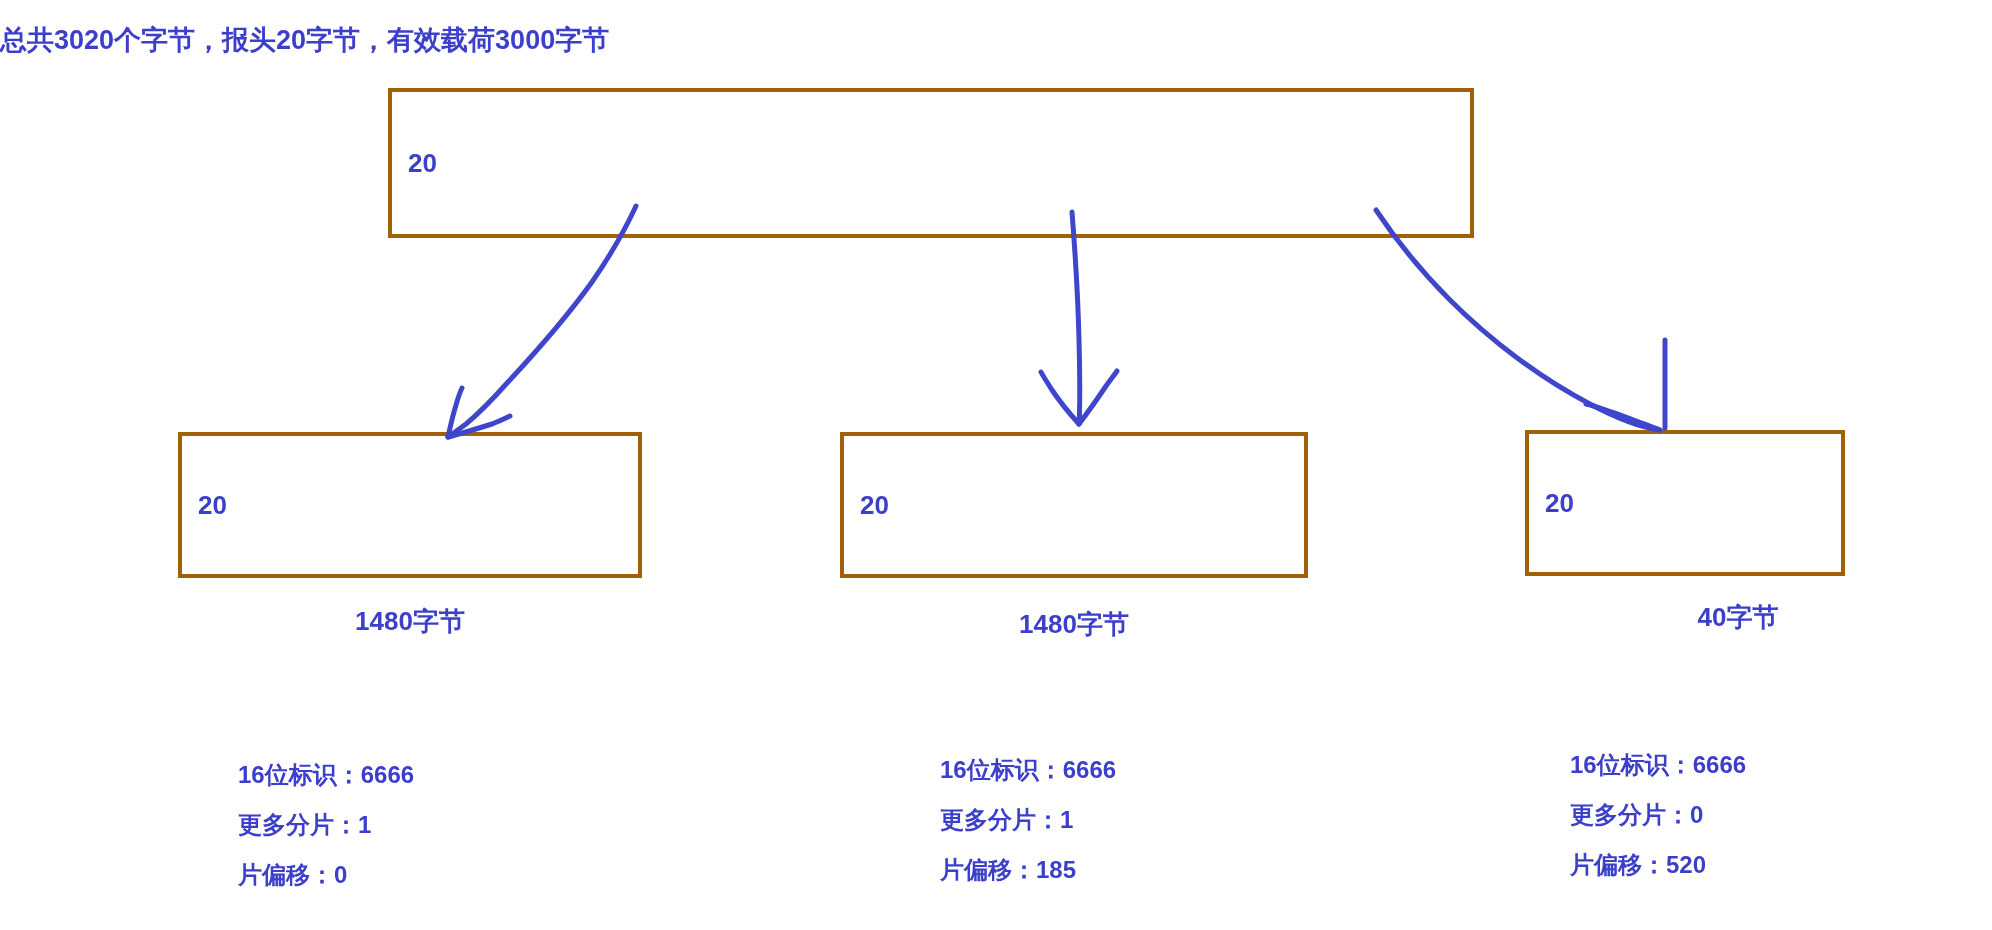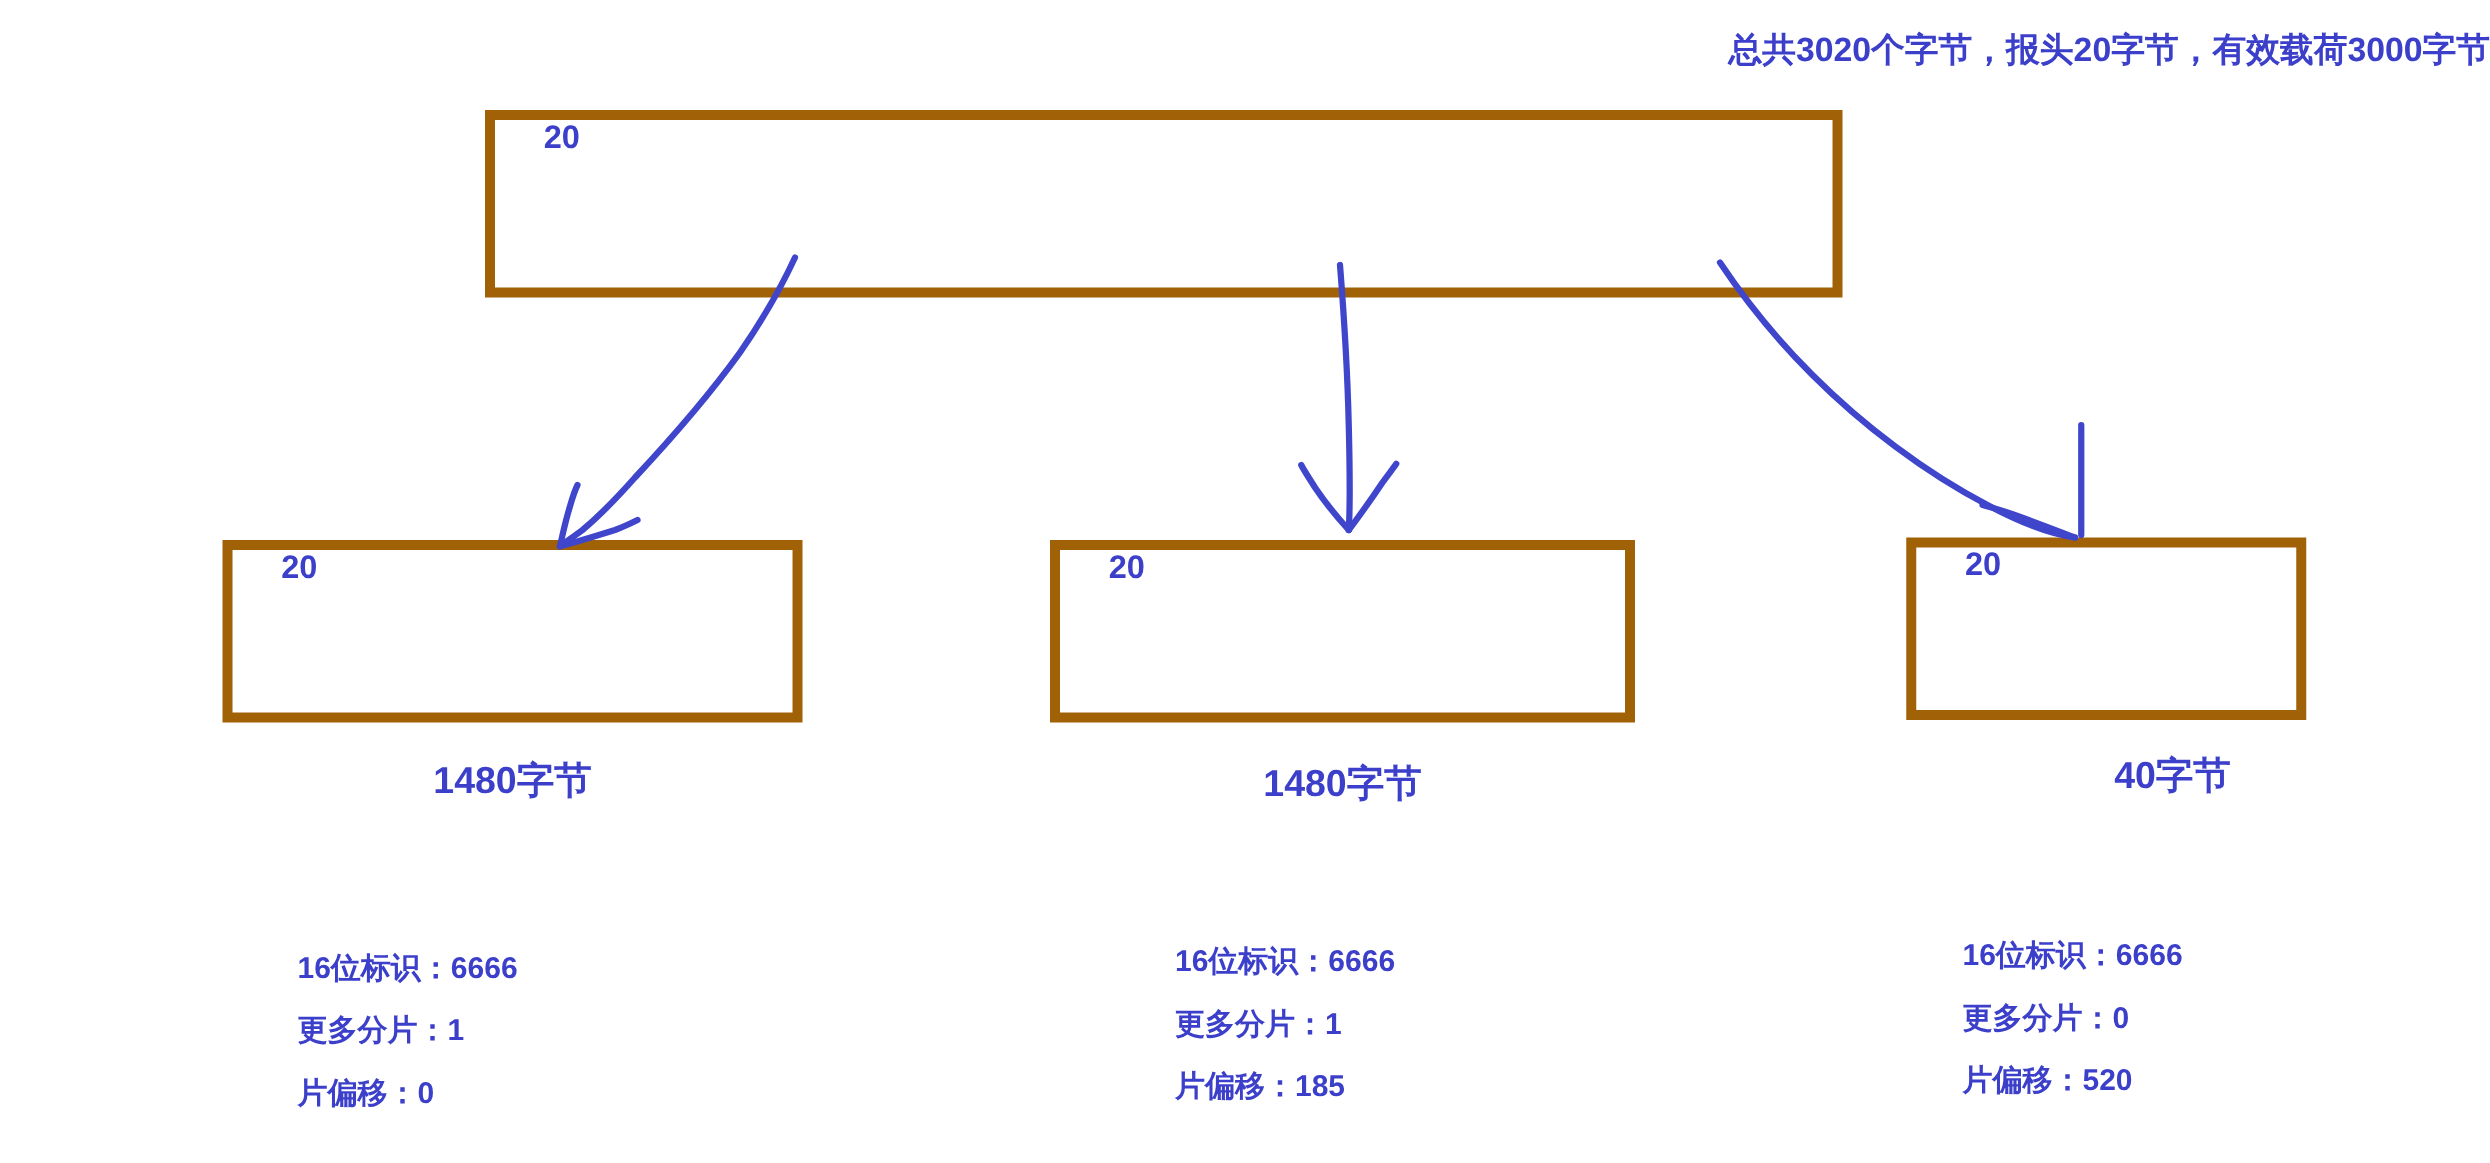--- a/index.html
+++ b/index.html
@@ -21,38 +21,37 @@
     height: 930px;
     background: #ffffff;
   }
 
   
   .title {
     position: absolute;
     left: 0;
     top: 22px;
     width: 1992px;
-    text-align: right;
+    text-align: left;
     font-size: 27px;
     font-weight: bold;
     color: #3b3fc9;
     letter-spacing: 0px;
     white-space: nowrap;
   }
 
   
   .packet {
     position: absolute;
     box-sizing: border-box;
-    border: 8px solid #a16207;
+    border: 4px solid #a16207;
     background: #ffffff;
     display: flex;
     flex-direction: row;
-    align-items: flex-start;
-    padding-left: 23px;
+    align-items: center;
   }
   .cell {
     box-sizing: border-box;
     position: relative;
     display: flex;
     align-items: center;
     background: transparent;
   }
   .cell + .cell {
     border-left: 4px solid #3f46cc;
@@ -63,21 +62,21 @@
     color: #3b3fc9;
     padding-left: 16px;
     line-height: 1;
     white-space: nowrap;
   }
 
   
   .size-caption {
     position: absolute;
     text-align: center;
-    font-size: 30px;
+    font-size: 26px;
     font-weight: bold;
     color: #3b3fc9;
     white-space: nowrap;
   }
 
   
   .fields {
     position: absolute;
     font-size: 24px;
     font-weight: bold;

